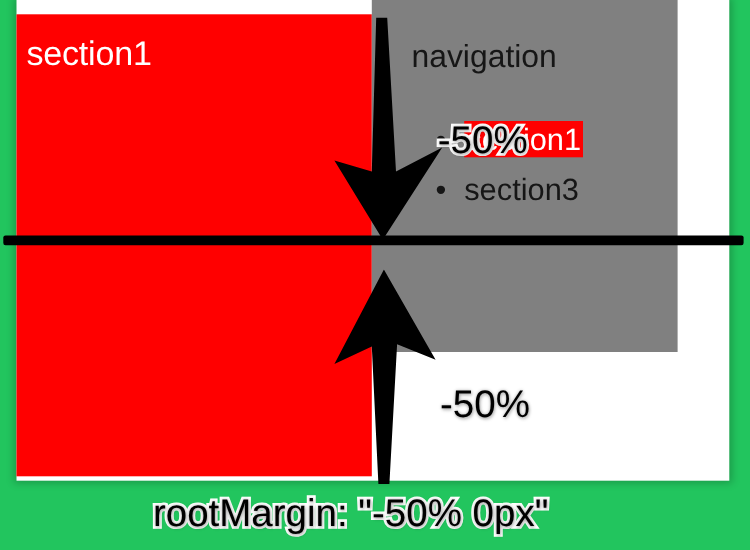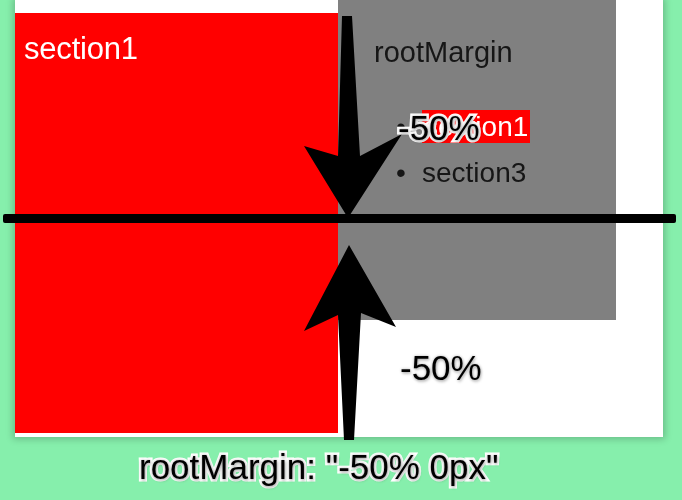--- a/index.html
+++ b/index.html
@@ -10,21 +10,21 @@
   }
   body {
     font-family: "Liberation Sans", sans-serif;
   }
 
   #stage {
     position: relative;
     width: 682px;
     height: 500px;
     overflow: hidden;
-    background: #86efac;
+    background: #22c55e;
   }
 
   
   #page-frame {
     position: absolute;
     left: 15px;
     top: 0px;
     width: 648px;
     height: 437px;
     background: #ffffff;
@@ -163,21 +163,21 @@
 
 <div id="stage">
 
   <div id="page-frame"></div>
 
   <div id="section1-block">
     <div id="section1-label">section1</div>
   </div>
 
   <div id="navigation-block">
-    <div id="navigation-title">rootMargin</div>
+    <div id="navigation-title">navigation</div>
 
     <ul id="nav-list">
       <li class="active">
         <span class="pill">section1</span>
       </li>
       <li>
         <span>section3</span>
       </li>
     </ul>
   </div>

